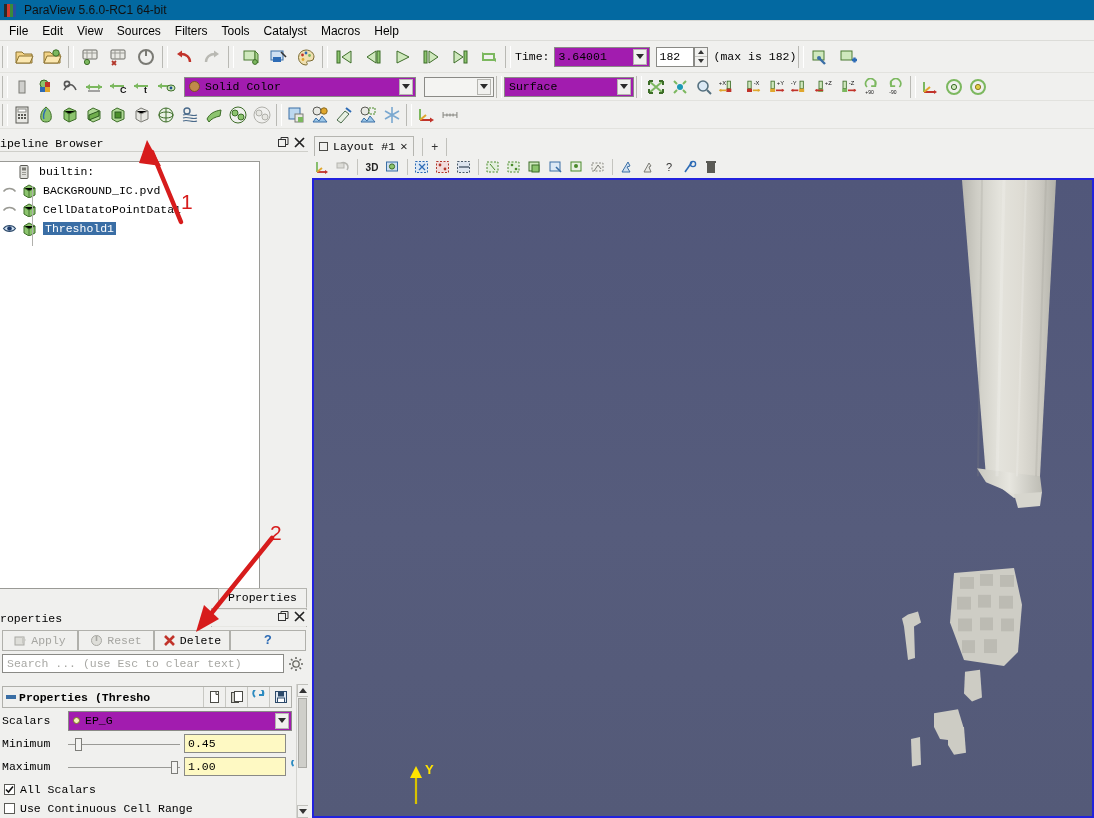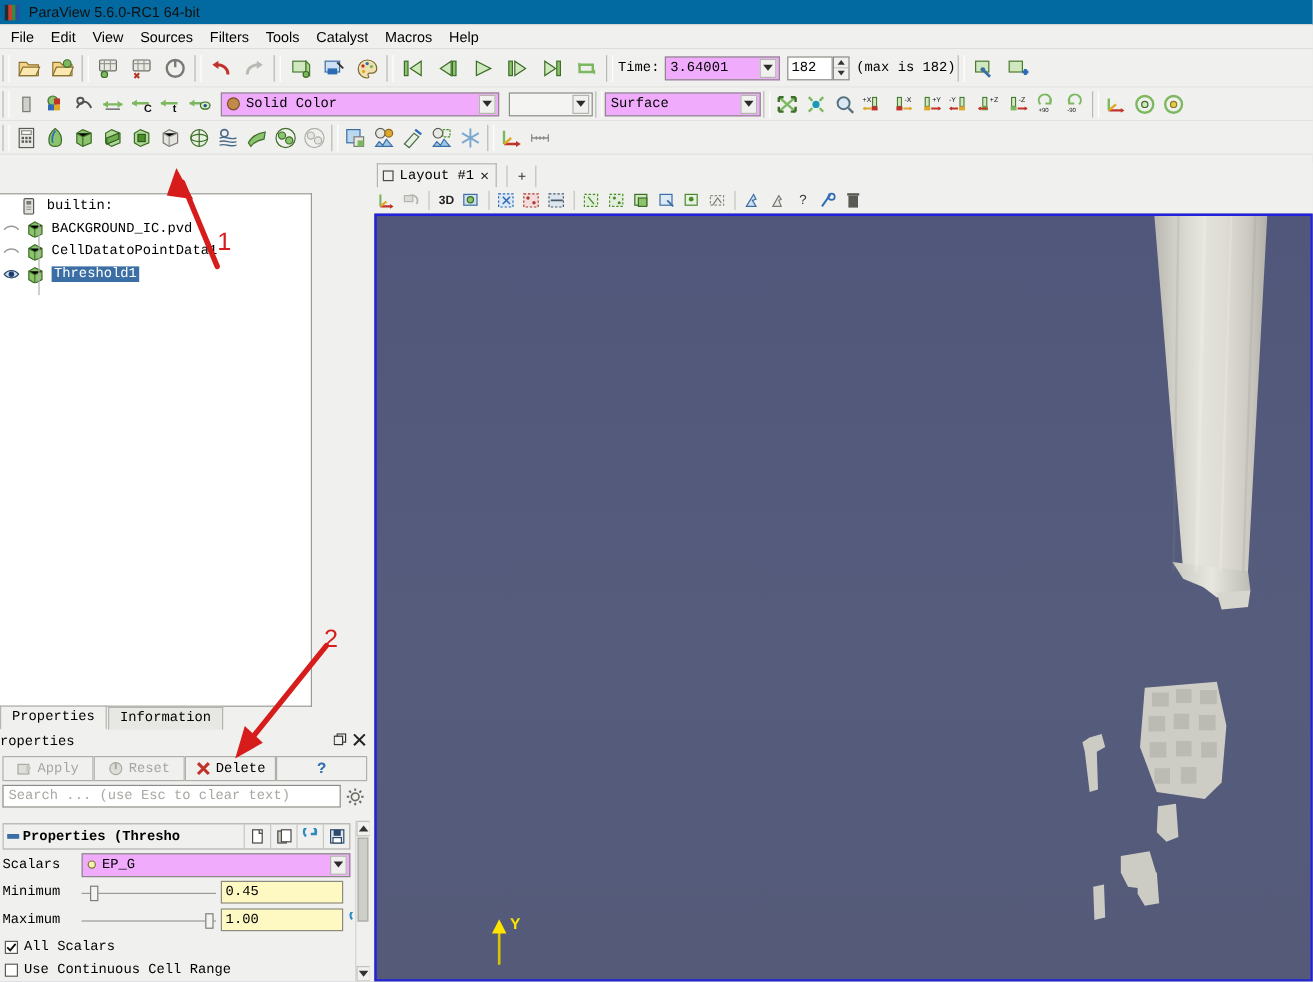--- a/index.html
+++ b/index.html
@@ -63,21 +63,21 @@
   .tbtn {
     width: 26px; height: 26px; margin: 0 1px;
     display: flex; align-items: center; justify-content: center;
     flex: 0 0 auto; border: 1px solid transparent; border-radius: 2px;
   }
   .tbtn.sm { width: 22px; height: 22px; }
   .vcr { display:flex; align-items:center; gap:1px; }
 
   
   .combo {
-    height: 20px; background: #f0abfc; border: 1px solid #8a8a86;
+    height: 20px; background: #a21caf; border: 1px solid #8a8a86;
     display: flex; align-items: center; position: relative;
     font-family: "Liberation Mono", monospace; font-size: 11.5px;
     padding-left: 4px; color: #000;
   }
   .combo .arrow {
     position: absolute; right: 2px; top: 50%; transform: translateY(-50%);
     width: 14px; height: 16px; background: #f0f0ee; border: 1px solid #b5b5b0;
     display: flex; align-items: center; justify-content: center;
   }
   .combo .arrow::after {
@@ -124,21 +124,21 @@
              background: #fff; border: 1px solid #9a9a96; border-left:none; overflow:hidden; }
   .pipe-item { height: 19px; display: flex; align-items: center; padding-left: 4px; }
   .eye { width: 15px; height: 13px; flex:0 0 auto; display:flex;align-items:center;justify-content:center;}
   .eye svg { display:block; }
   .pipe-icon { width: 16px; height: 14px; margin-right: 5px; flex:0 0 auto; }
   .pipe-lbl { font-family: "Liberation Mono", monospace; font-size: 11.5px; color:#000; }
   .pipe-lbl.sel { background: #3a6ea5; color: #fff; padding: 0 2px; }
   .tree-line { position:absolute; left: 32px; width: 1px; background: #b0b0ac; }
 
   
-  .proptabs { position:absolute; left: 0; top: 452px; width: 308px; height: 20px; display:flex; align-items:flex-end;}
+  .proptabs { position:absolute; left: 0; top: 452px; width: 308px; height: 20px; display:flex; align-items:flex-end;flex-direction:column;}
   .ptab {
     font-family: "Liberation Mono", monospace; font-size: 11.5px;
     padding: 2px 9px 3px 9px; border: 1px solid #b5b5b0; border-bottom: none;
     background: #e7e7e3; margin-right: 1px; color:#000;
   }
   .ptab.active { background: #f0f0ee; border-bottom: 1px solid #f0f0ee; }
 
   .propdock { position:absolute; left:0; top: 474px; width: 308px; bottom: 0; }
   .pbtnrow { display:flex; align-items:center; gap:0; padding: 4px 2px 2px 2px; }
   .pbtn {
@@ -702,20 +702,36 @@
           <path d="M4 9h18" stroke="#8a8a84" stroke-width="1.4"></path>
           <path d="M4 5v8M22 5v8M9 7v4M13 7v4M17 7v4" stroke="#8a8a84" stroke-width="1.4"></path>
         </svg>
     </div>
   </div>
 
   <div class="main">
 
     <div class="leftpane">
 
+      <div class="dockhdr">
+        <span>ipeline Browser</span>
+        <span class="dbtns">
+          <span class="dbtn">
+            <svg width="11" height="11" viewBox="0 0 11 11">
+                <rect x="0.5" y="2.5" width="7" height="7" fill="none" stroke="#333"></rect>
+                <path d="M3 2.5V0.5h7v7H8" fill="none" stroke="#333"></path>
+              </svg>
+          </span>
+          <span class="dbtn">
+            <svg width="11" height="11" viewBox="0 0 11 11">
+                <path d="M1 1l9 9M10 1l-9 9" stroke="#222" stroke-width="1.7"></path>
+              </svg>
+          </span>
+        </span>
+      </div>
 
       <div class="pipebox">
         <div class="tree-line" style="top:24px;height:60px;"></div>
 
         <div class="pipe-item" style="padding-left:18px;">
           <span class="pipe-icon">
             <svg width="12" height="14" viewBox="0 0 12 14">
                 <rect x="2" y="0.5" width="8" height="13" rx="1" fill="#e0e0dc" stroke="#5a5a55"></rect>
                 <rect x="4" y="2.5" width="4" height="3" fill="#7a7a74"></rect>
                 <rect x="4" y="7" width="4" height="1" fill="#9a9a94"></rect>

